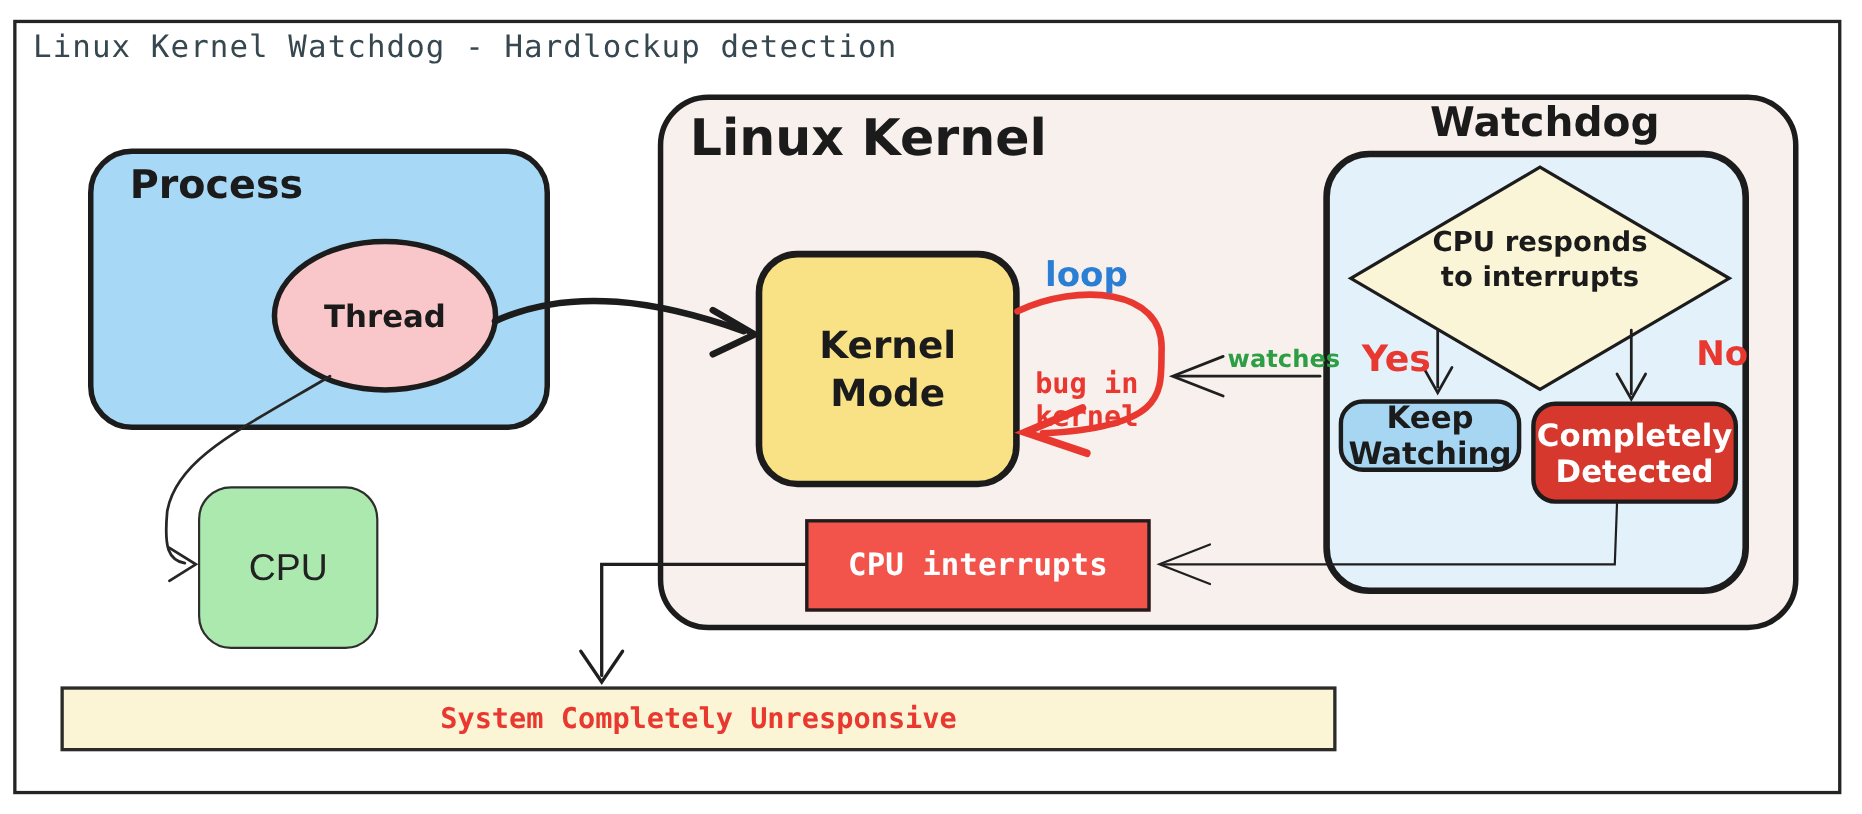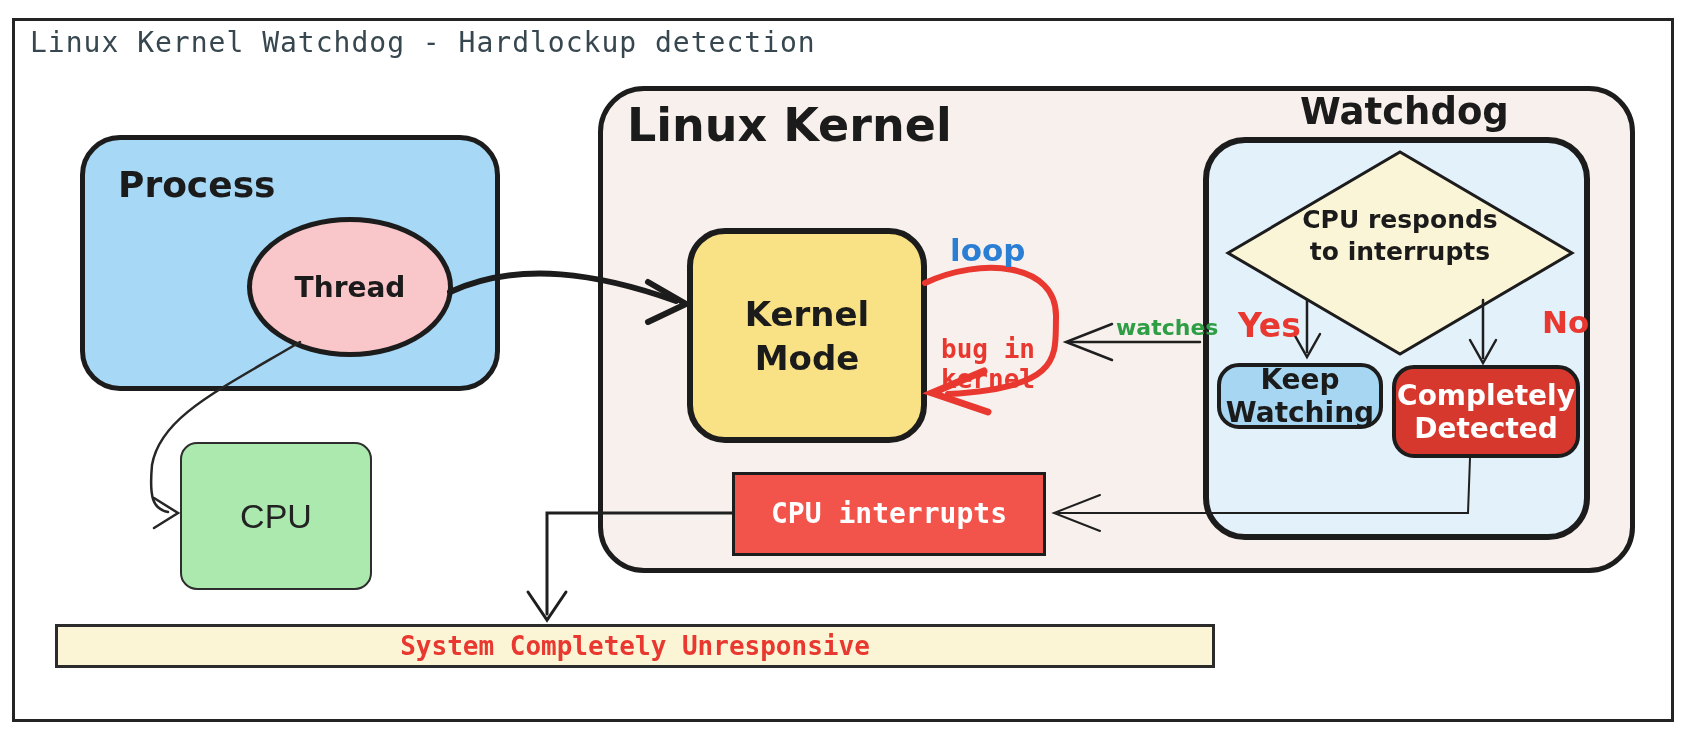--- a/index.html
+++ b/index.html
@@ -12,40 +12,40 @@
   }
   *{box-sizing:border-box;margin:0;padding:0;}
   html,body{width:1693px;height:740px;background:#ffffff;overflow:hidden;}
   body{position:relative;font-family:"DejaVu Sans",sans-serif;}
   .abs{position:absolute;}
   .frame{left:12px;top:18px;width:1662px;height:704px;border:3px solid var(--frame);background:#fff;}
   .title{left:30px;top:26px;font-family:"DejaVu Sans Mono",monospace;font-size:28px;color:var(--title-ink);letter-spacing:1px;}
   .hand{font-family:"DejaVu Sans",sans-serif;font-weight:600;color:#1b1b1b;}
   .box{border-style:solid;border-color:var(--ink);}
   .process{left:80px;top:135px;width:420px;height:256px;border-width:5px;border-radius:40px;background:var(--process-blue);}
-  .process-label{left:118px;top:164px;font-size:36px;}
+  .process-label{left:118px;top:148px;font-size:36px;}
   .thread{left:247px;top:217px;width:206px;height:140px;border:5px solid var(--ink);border-radius:50%;background:var(--thread-pink);display:flex;align-items:center;justify-content:center;}
   .thread-label{font-size:28px;}
-  .cpu{left:180px;top:442px;width:192px;height:148px;border:2px solid #2e2e2e;border-radius:17px;background:var(--cpu-green);display:flex;align-items:center;justify-content:center;}
+  .cpu{left:180px;top:442px;width:164px;height:148px;border:2px solid #2e2e2e;border-radius:30px;background:var(--cpu-green);display:flex;align-items:center;justify-content:center;}
   .cpu-label{font-family:"Liberation Sans",sans-serif;font-size:34px;color:#222;}
   .kernel{left:598px;top:86px;width:1037px;height:487px;border-width:5px;border-radius:46px;background:var(--kernel-bg);}
   .kernel-label{left:627px;top:98px;font-size:46px;}
   .kernelmode{left:687px;top:228px;width:240px;height:215px;border-width:6px;border-radius:38px;background:var(--kernel-yellow);display:flex;flex-direction:column;align-items:center;justify-content:center;line-height:44px;font-size:34px;}
   .loop-label{left:950px;top:232px;font-size:31px;color:var(--blue);}
   .bug-label{left:922px;top:306px;width:132px;text-align:center;font-family:"DejaVu Sans Mono",monospace;font-weight:bold;font-size:26px;line-height:30px;color:var(--red);margin-top:28px;}
   .watches-label{left:1116px;top:315px;font-size:22px;color:var(--green);}
   .watchdog{left:1203px;top:137px;width:387px;height:403px;border-width:6px;border-radius:42px;background:var(--watchdog-bg);}
   .watchdog-label{left:1300px;top:90px;width:200px;text-align:center;font-size:37px;}
   .diamond-label{left:1290px;top:204px;width:220px;text-align:center;font-size:25px;line-height:32px;z-index:3;}
   .yes-label{left:1238px;top:306px;font-size:33px;color:var(--red);font-weight:bold;}
   .no-label{left:1510px;top:304px;font-size:31px;color:var(--red);font-weight:bold;margin-left:32px;}
   .keep{left:1217px;top:363px;width:166px;height:66px;border-width:4px;border-radius:22px;background:var(--keep-blue);display:flex;flex-direction:column;align-items:center;justify-content:center;font-size:28px;line-height:33px;}
   .hardlockup{left:1392px;top:365px;width:188px;height:93px;border-width:4px;border-radius:22px;background:var(--hardlockup-red);display:flex;flex-direction:column;align-items:center;justify-content:center;font-size:28px;line-height:33px;color:var(--white);}
   .wont{left:732px;top:472px;width:314px;height:84px;border:3px solid #1d1d1d;background:var(--wont-red);display:flex;flex-direction:column;align-items:center;justify-content:center;font-family:"DejaVu Sans Mono",monospace;font-weight:bold;font-size:28px;line-height:36px;color:var(--white);}
-  .banner{left:55px;top:624px;width:1160px;height:44px;border:3px solid #2b2b2b;background:var(--banner-yellow);display:flex;align-items:center;justify-content:center;font-family:"DejaVu Sans Mono",monospace;font-weight:bold;font-size:26px;color:var(--red);}
+  .banner{left:55px;top:624px;width:1160px;height:59px;border:3px solid #2b2b2b;background:var(--banner-yellow);display:flex;align-items:center;justify-content:center;font-family:"DejaVu Sans Mono",monospace;font-weight:bold;font-size:26px;color:var(--red);}
   svg.overlay{position:absolute;left:0;top:0;width:1693px;height:740px;z-index:2;pointer-events:none;}
   .lbl{z-index:3;}
 </style>
 </head>
 <body>
 
 <div class="abs frame"></div>
 
 <div class="abs title">Linux Kernel Watchdog - Hardlockup detection</div>
 

